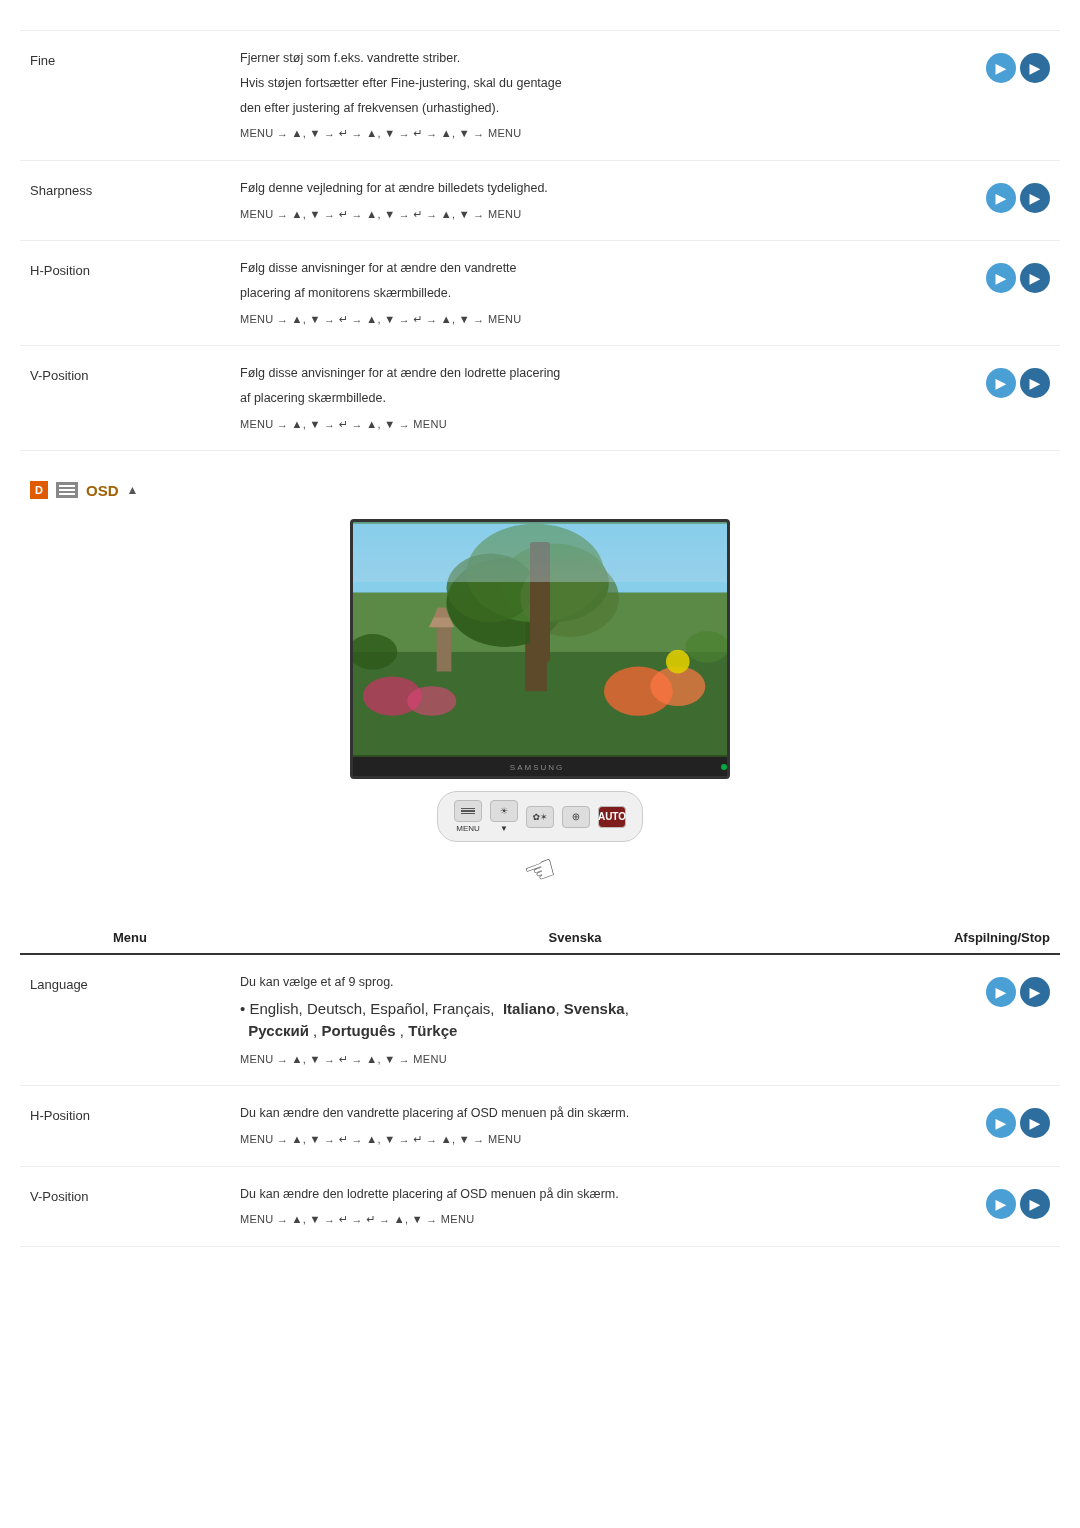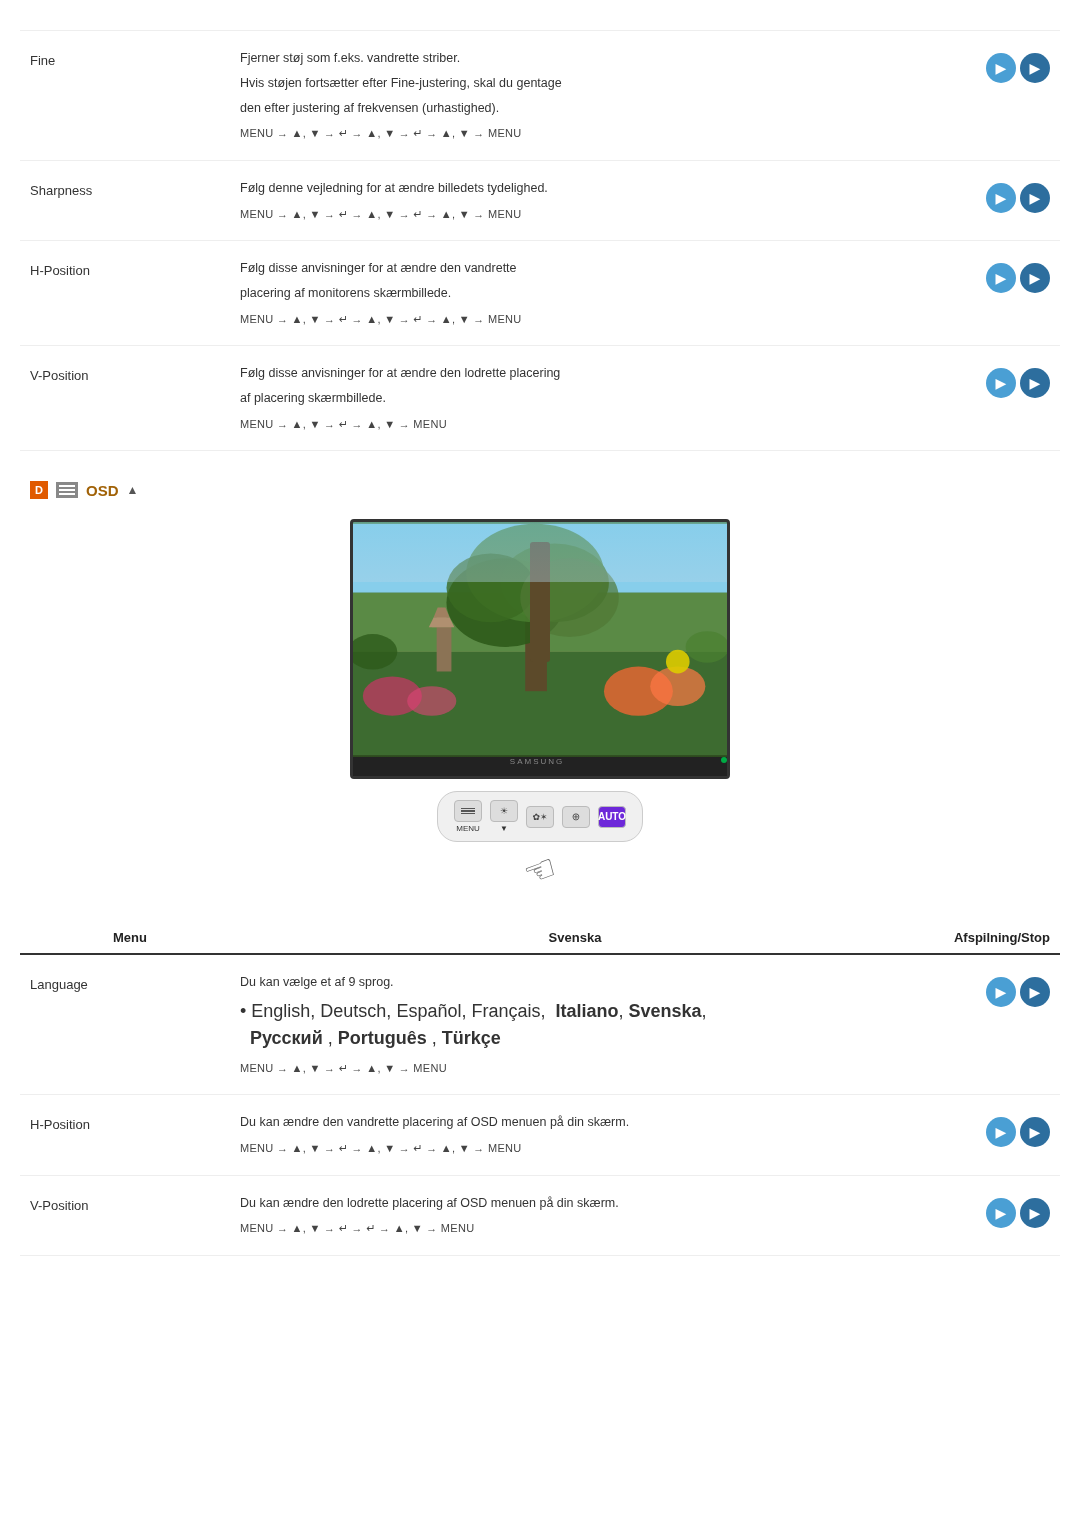--- a/index.html
+++ b/index.html
@@ -203,20 +203,21 @@
       font-size: 8px;
       color: #888;
       letter-spacing: 2px;
     }
 
     .monitor-bottom {
       width: 100%;
       height: 20px;
       background: #222;
       display: flex;
+      align-items: center;
       justify-content: flex-end;
     }
 
     .monitor-led {
       width: 6px;
       height: 6px;
       border-radius: 50%;
       background: #00aa44;
     }
 
@@ -248,21 +249,21 @@
       border-radius: 4px;
       display: flex;
       align-items: center;
       justify-content: center;
       font-size: 9px;
       color: #444;
       border: 1px solid #bbb;
     }
 
     .ctrl-btn-auto {
-      background: #6d28d9;
+      background: #7f1d1d;
       color: white;
       border-radius: 4px;
       padding: 2px 8px;
       font-size: 10px;
       font-weight: bold;
     }
 
     
     .hand-pointer {
       font-size: 36px;
@@ -454,21 +455,21 @@
   <div class="osd-table-header">
     <div class="col-menu">Menu</div>
     <div class="col-content">Svenska</div>
     <div class="col-action">Afspilning/Stop</div>
   </div>
 
   <div class="settings-row">
     <div class="row-label">Language</div>
     <div class="row-content">
       <p>Du kan vælge et af 9 sprog.</p>
-      <p style="white-space:pre-line; font-size:18px;">• English, Deutsch, Español, Français,&nbsp;&nbsp;<strong>Italiano</strong>, <strong>Svenska</strong>,<br>&nbsp;&nbsp;<strong>Русский</strong> , <strong>Português</strong> , <strong>Türkçe</strong></p>
+      <p style="white-space:pre-line; font-size:15px;">• English, Deutsch, Español, Français,&nbsp;&nbsp;<strong>Italiano</strong>, <strong>Svenska</strong>,<br>&nbsp;&nbsp;<strong>Русский</strong> , <strong>Português</strong> , <strong>Türkçe</strong></p>
       <div class="menu-nav">MENU → ▲, ▼ → ↵ → ▲, ▼ → MENU</div>
     </div>
     <div class="row-buttons">
       <button class="btn-icon btn-prev" style="background: rgb(74, 159, 212);">▶</button>
       <button class="btn-icon btn-next" style="background: rgb(45, 110, 158);">▶</button>
     </div>
   </div>
 
   <div class="settings-row">
     <div class="row-label">H-Position</div>

